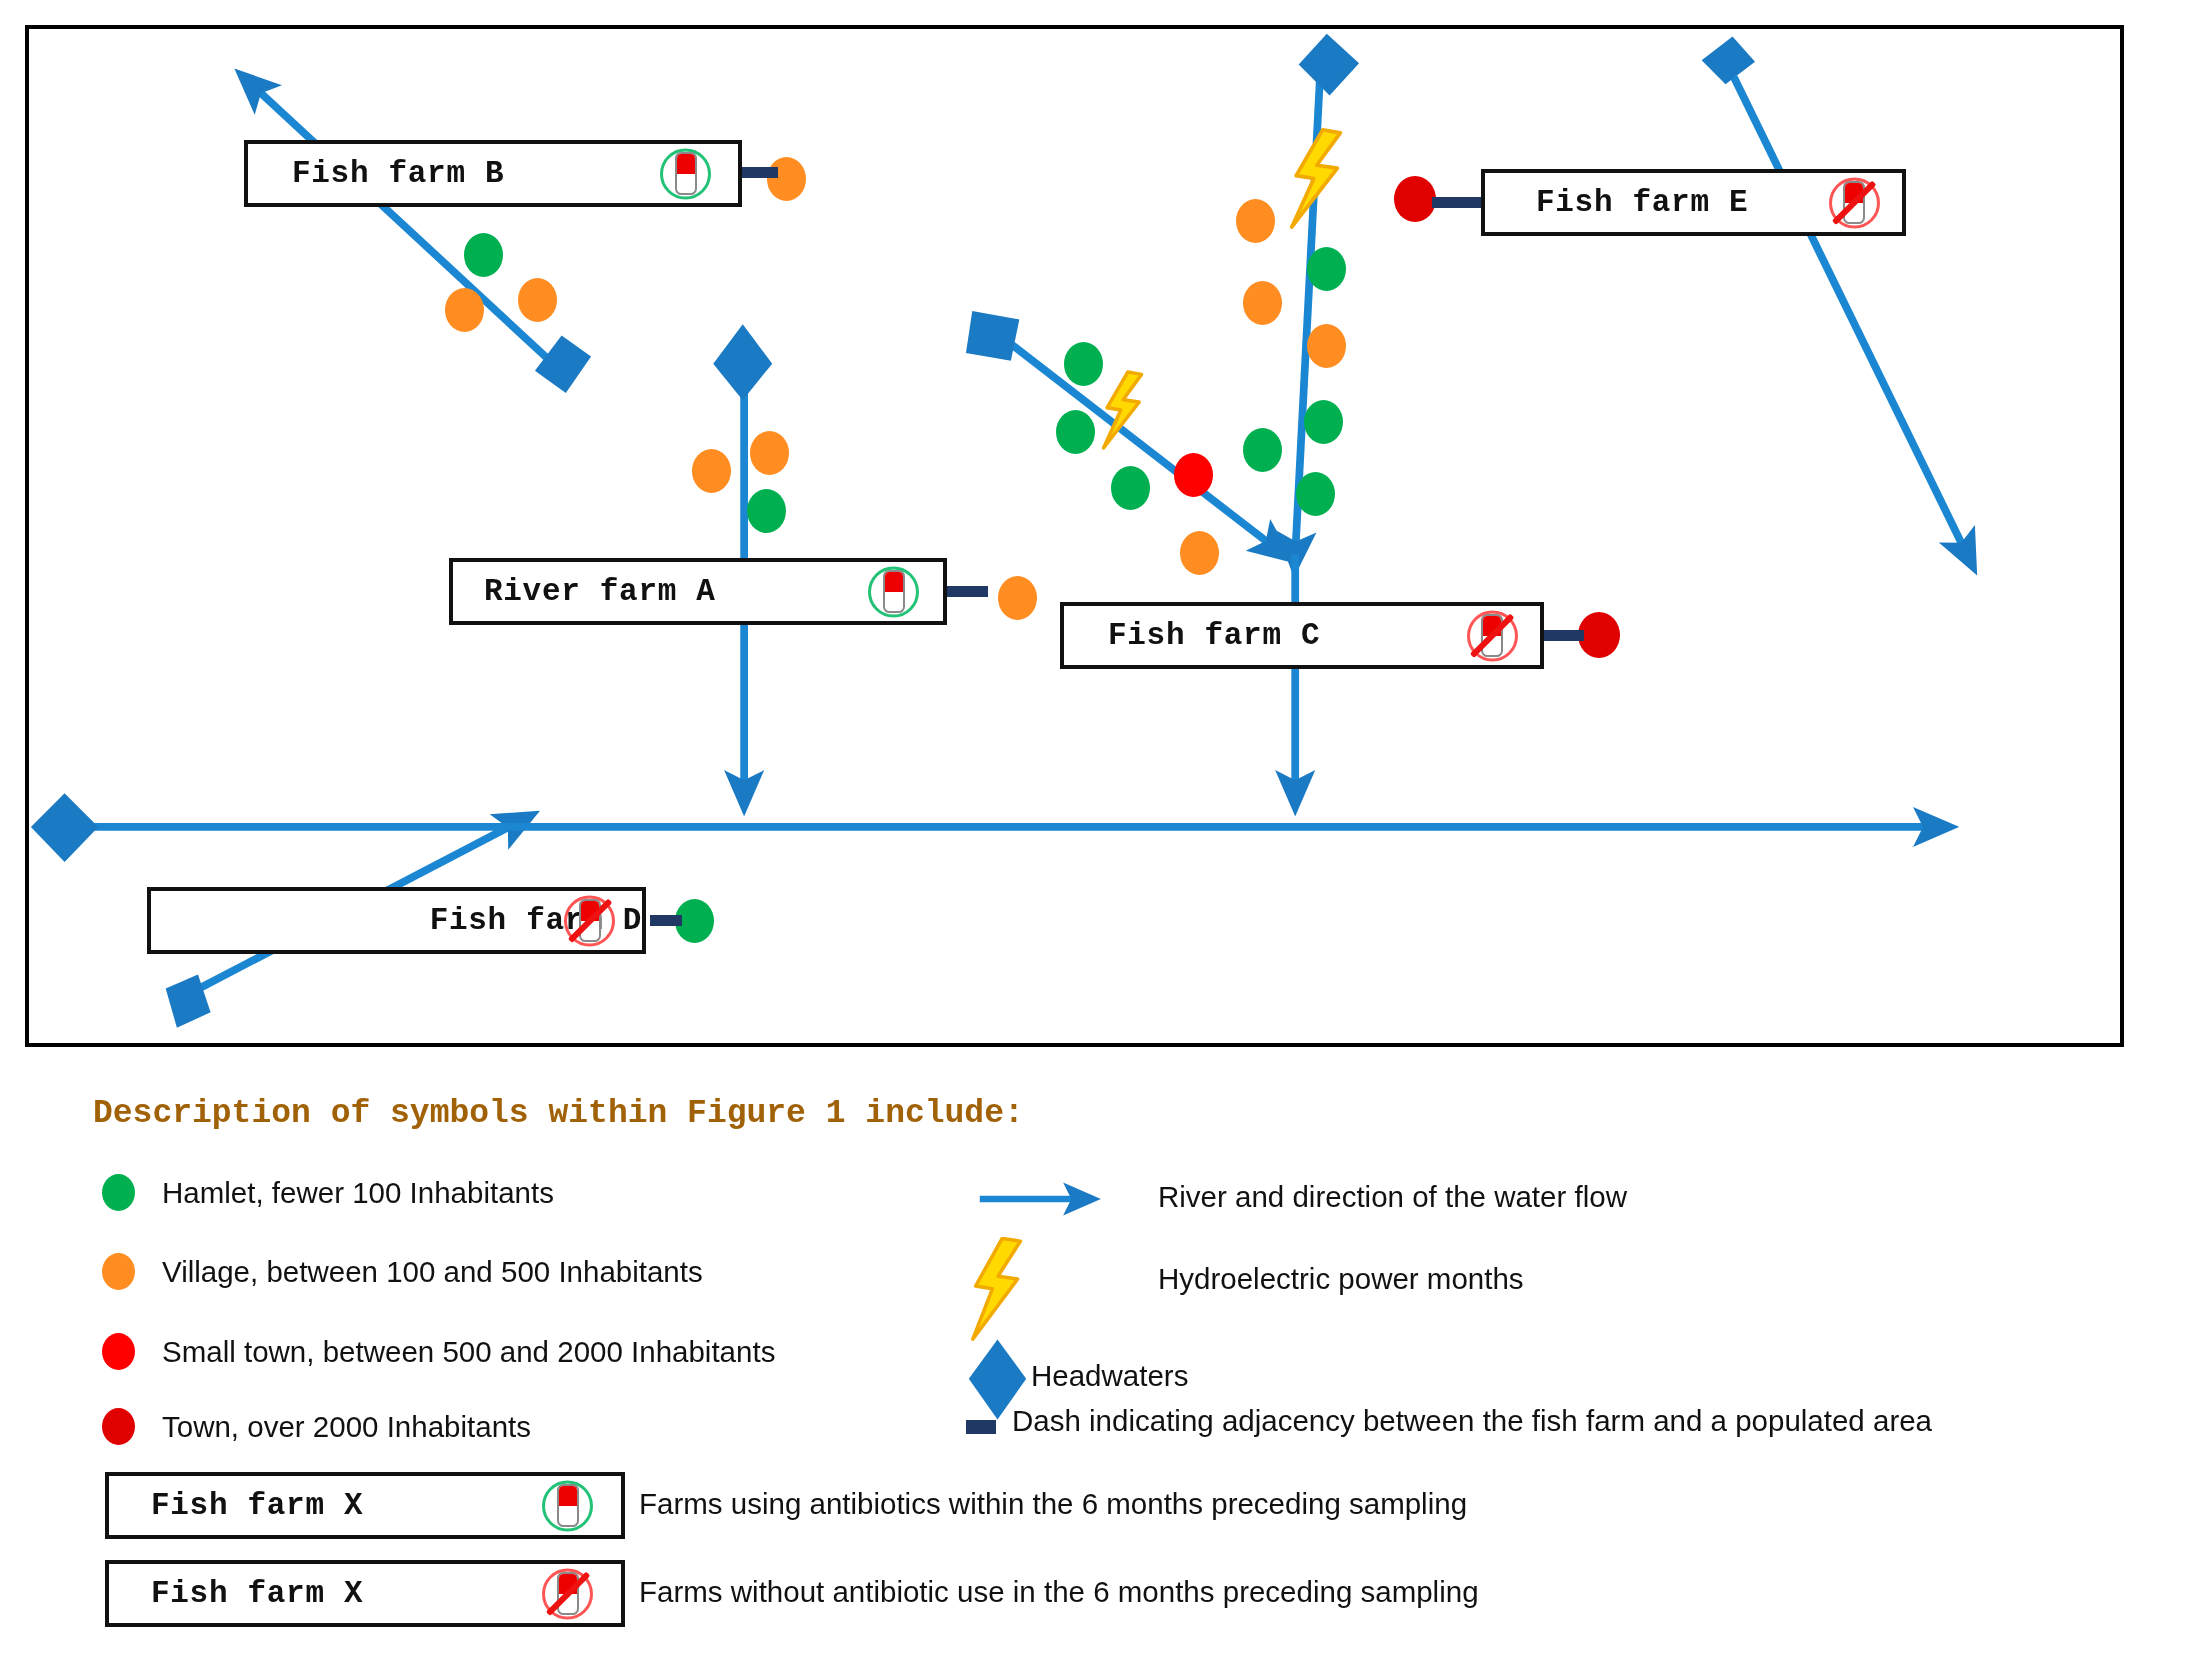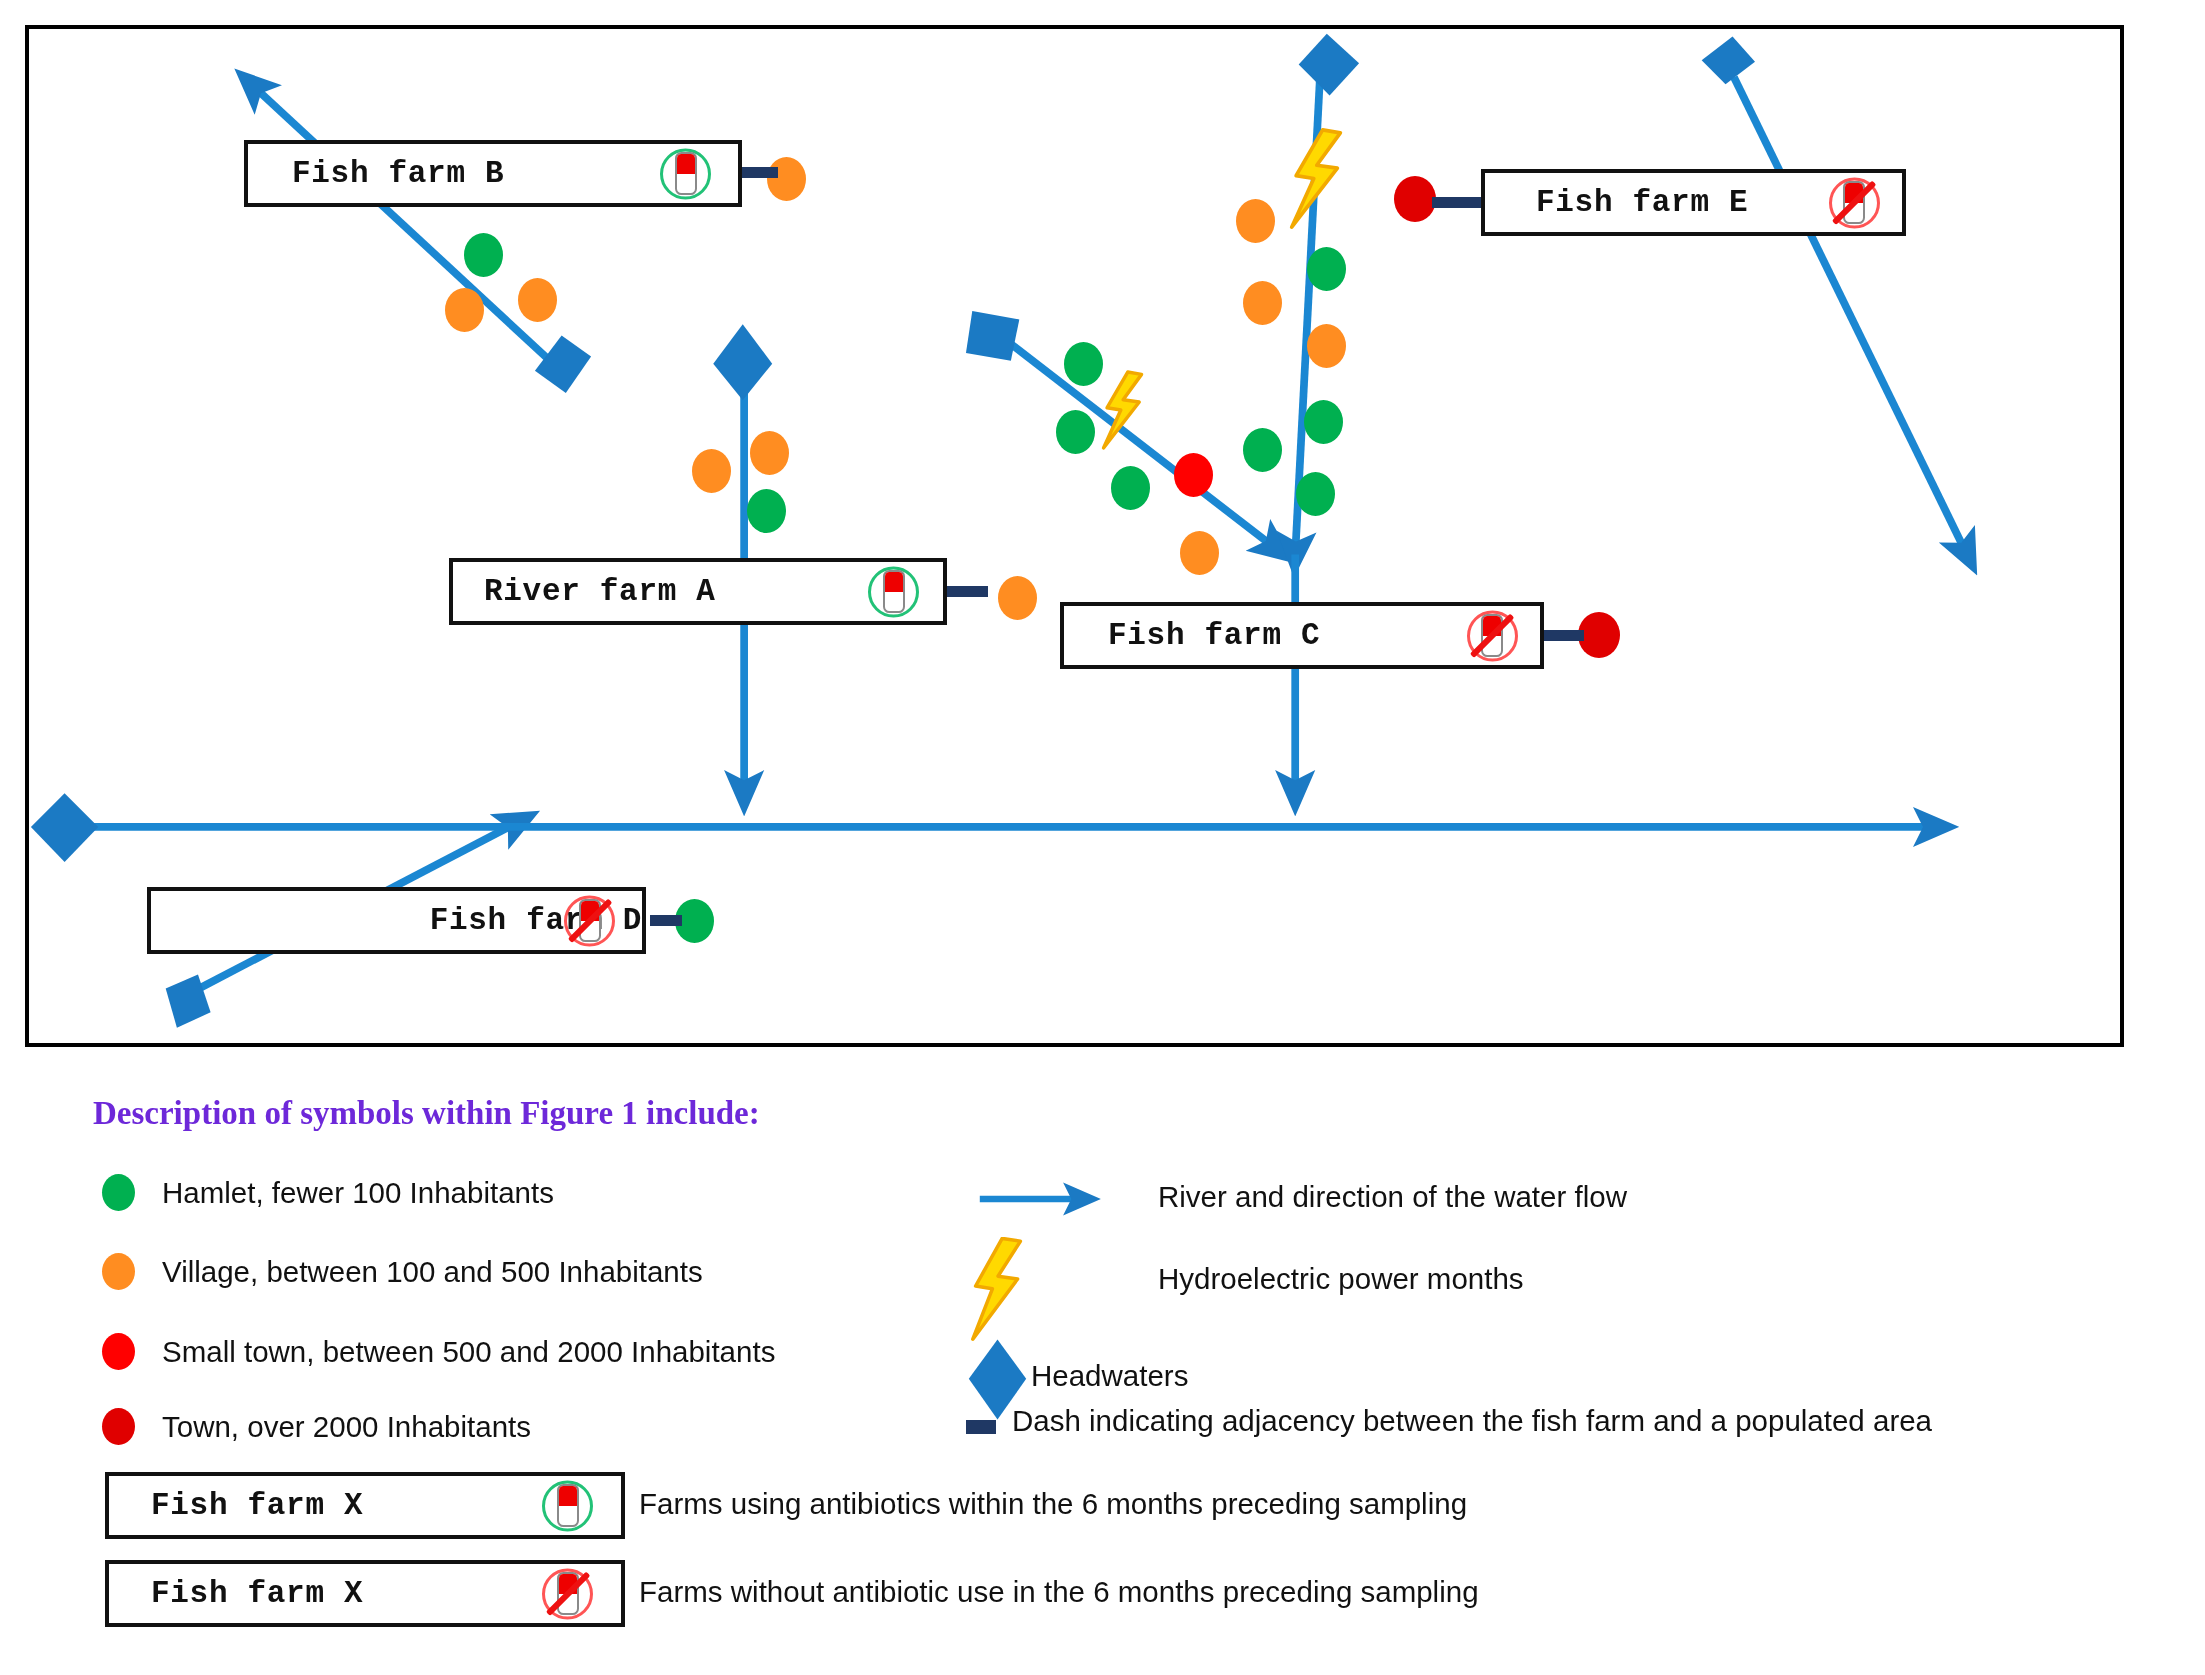--- a/index.html
+++ b/index.html
@@ -22,21 +22,21 @@
   .ring.no{border:3.5px solid #ff5555;}
   .slash{position:absolute;left:50%;top:50%;width:112%;height:5.6px;background:#ee1111;transform:translate(-50%,-50%) rotate(-45deg);border-radius:2.1px;}
 
   .dot{position:absolute;border-radius:50%;}
   .dot.green{background:#00B050;}
   .dot.orange{background:#FF8D21;}
   .dot.red{background:#FF0000;}
   .dot.darkred{background:#E00000;}
 
   .dash-link{position:absolute;background:#1F3864;height:11.2px;z-index:35;}
-  .legend-title{position:absolute;font-weight:bold;color:#6d28d9;font-family:Liberation Serif, serif;}
+  .legend-title{position:absolute;font-weight:bold;color:#a16207;font-family:Liberation Mono, monospace;}
   .legend-row{position:absolute;display:flex;align-items:center;}
   .legend-text{color:#111;font-family:"Liberation Sans",sans-serif;white-space:nowrap;}
   .legend-dot{border-radius:50%;margin-right:0;}
 
   .lg-box{position:absolute;background:#fff;border:4.2px solid #111;box-sizing:border-box;display:flex;align-items:center;}
 </style>
 </head>
 <body>
 
 <div class="sea-band" style="left:29.5px;top:29.5px;width:199px;height:360px;"></div>

